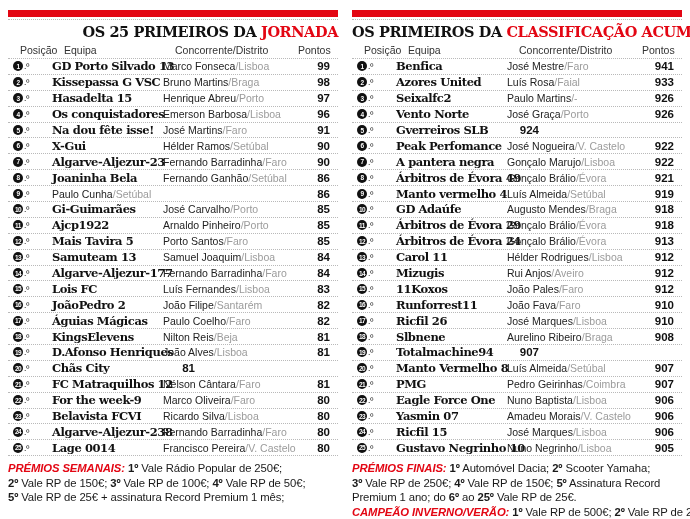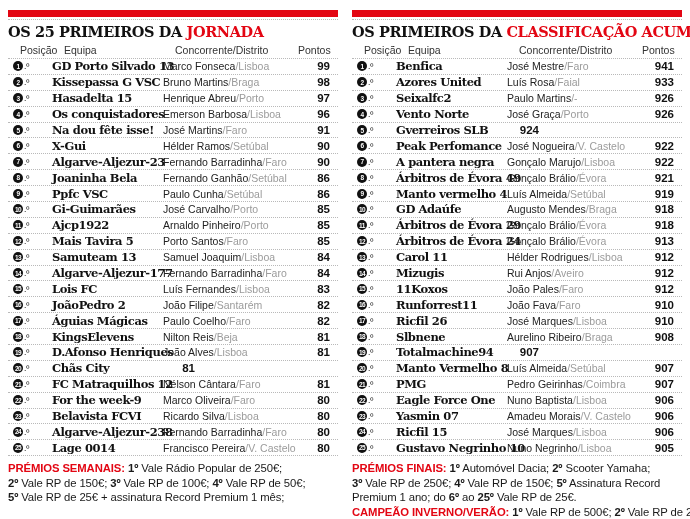--- a/index.html
+++ b/index.html
@@ -19,20 +19,21 @@
   .redbar{height:7px;background:#e30613;margin-bottom:2px;}
   .toprule{border-top:1px dotted #b9b9b9;}
   .title{
     margin:0;padding:3px 0 2px 0;
     font-family:"DejaVu Serif","Liberation Serif",serif;
     font-weight:bold;
     font-size:14.5px;
     letter-spacing:-0.4px;
     color:#111;
     white-space:nowrap;
+    text-align:right;
   }
   .title .red{color:#e30613;}
   .cols{
     display:flex;align-items:center;
     font-size:10.5px;color:#333;
     height:17px;
     border-bottom:1px dotted #b9b9b9;
     box-sizing:border-box;
   }
   .c-pos{width:44px;flex:0 0 44px;padding-left:12px;}
@@ -61,21 +62,21 @@
     color:#111;overflow:visible;
   }
   .who{flex:1;font-size:10.5px;color:#222;overflow:hidden;}
   .dist{color:#9b9b9b;}
   .pts{
     width:40px;flex:0 0 40px;text-align:right;padding-right:8px;box-sizing:border-box;
     font-weight:bold;font-size:11.5px;color:#111;
   }
   .footer{margin-top:5px;font-size:11.3px;line-height:14.6px;color:#1a1a1a;letter-spacing:-0.1px;}
   .fline{white-space:nowrap;}
-  .seg-label{color:#e30613;font-weight:bold;}
+  .seg-label{color:#e30613;font-weight:bold;font-style:italic;}
   .seg-b{font-weight:bold;}
 </style>
 </head>
 <body>
 
 <div class="page">
 
   <section class="panel">
     <div class="redbar"></div>
     <div class="toprule"></div>
@@ -157,21 +158,20 @@
           </span>
           <span class="team">Joaninha Bela</span>
           <span class="who"><span class="name">Fernando Ganhão</span><span class="dist">/Setúbal</span></span>
           <span class="pts">86</span>
         </div>
         <div class="row">
           <span class="pos">
             <span class="badge">9</span>
             <span class="ord">.º</span>
           </span>
-          <span class="team">Ppfc VSC</span>
           <span class="who"><span class="name">Paulo Cunha</span><span class="dist">/Setúbal</span></span>
           <span class="pts">86</span>
         </div>
         <div class="row">
           <span class="pos">
             <span class="badge">10</span>
             <span class="ord">.º</span>
           </span>
           <span class="team">Gi-Guimarães</span>
           <span class="who"><span class="name">José Carvalho</span><span class="dist">/Porto</span></span>

